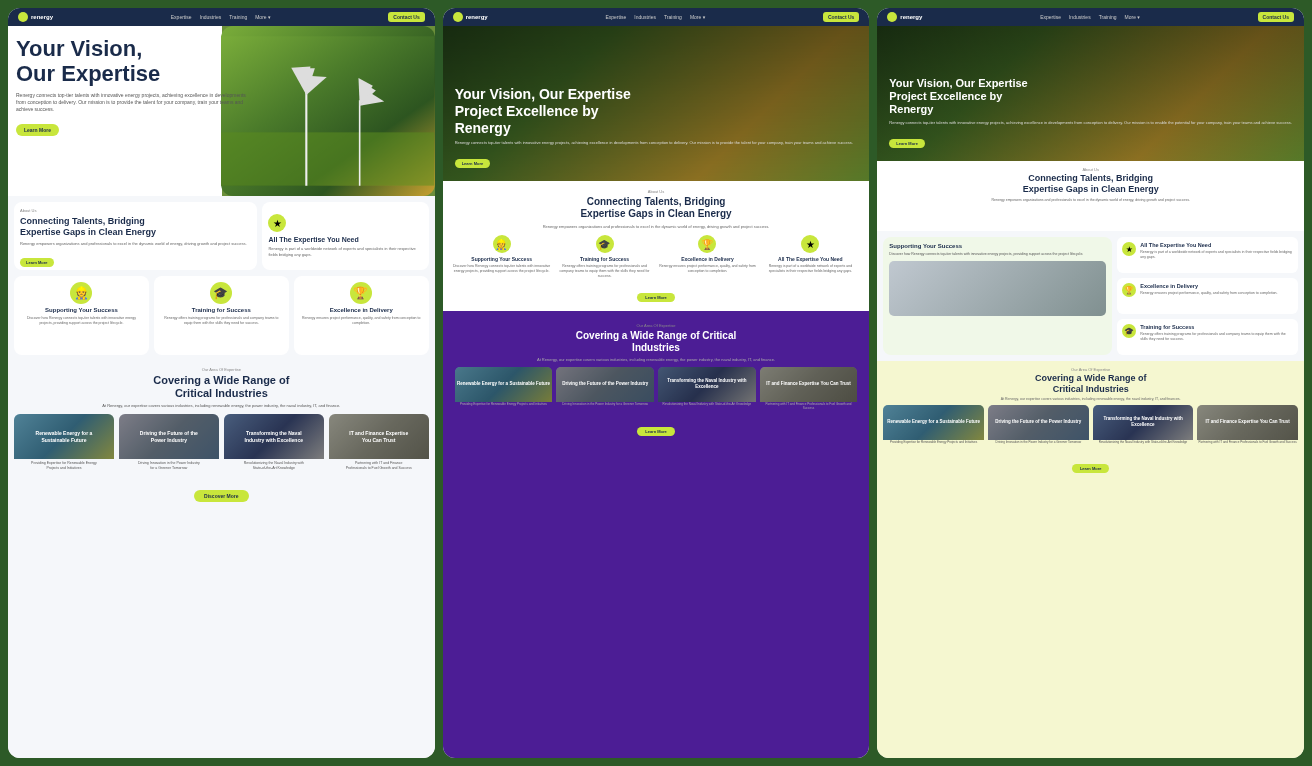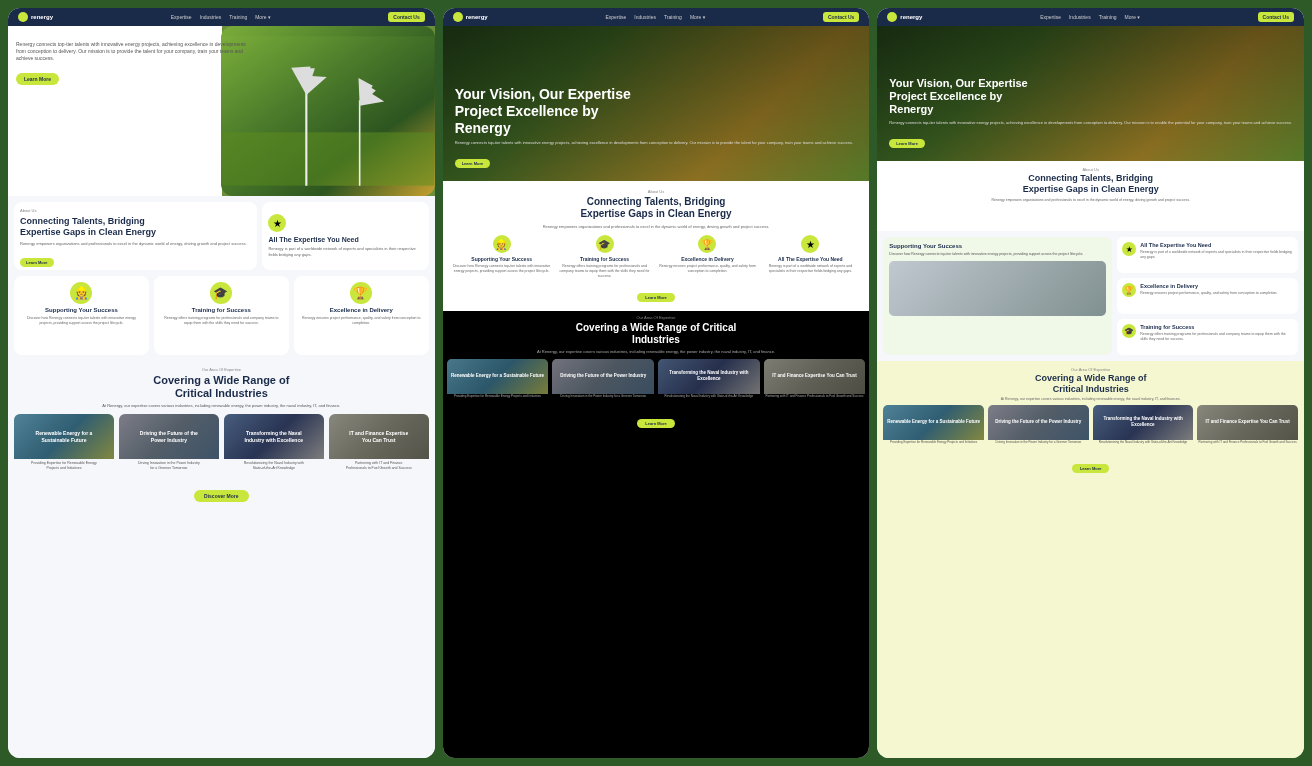--- a/index.html
+++ b/index.html
@@ -410,22 +410,22 @@
       color: #1a2b4a;
       font-size: 4px;
       font-weight: bold;
       padding: 2px 8px;
       border-radius: 8px;
       display: inline-block;
     }
 
     
     .ind-dark {
-      background: #000000;
-      padding: 4px;
+      background: #4c1d95;
+      padding: 12px;
       flex: 1;
     }
     .ind-dark-tag { font-size: 4px; color: #888; text-align: center; margin-bottom: 2px; }
     .ind-dark-title { font-size: 10px; font-weight: 900; color: #fff; text-align: center; margin-bottom: 3px; line-height: 1.2; }
     .ind-dark-text { font-size: 4px; color: #aaa; text-align: center; margin-bottom: 5px; }
     .ind-dark-grid {
       display: grid;
       grid-template-columns: repeat(4, 1fr);
       gap: 4px;
     }
@@ -568,20 +568,21 @@
       <span class="nav-link">Expertise</span>
       <span class="nav-link">Industries</span>
       <span class="nav-link">Training</span>
       <span class="nav-link">More ▾</span>
     </div>
     <span class="nav-btn">Contact Us</span>
   </div>
 
   <div class="hero" style="height:170px;">
     <div class="hero-content">
+      <div class="hero-title">Your Vision,<br>Our Expertise</div>
       <div class="hero-text">Renergy connects top-tier talents with innovative energy projects, achieving excellence in developments from conception to delivery. Our mission is to provide the talent for your company, train your teams and achieve success.</div>
       <span class="hero-cta">Learn More</span>
     </div>
     <div class="hero-image">
       <svg class="windmill-svg" viewBox="0 0 200 140" xmlns="http://www.w3.org/2000/svg">
         <rect width="200" height="140" fill="url(#sky1)"></rect>
         <defs>
           <linearGradient id="sky1" x1="0%" y1="0%" x2="100%" y2="100%">
             <stop offset="0%" style="stop-color:#7aad3a"></stop>
             <stop offset="40%" style="stop-color:#4a7a2a"></stop>

